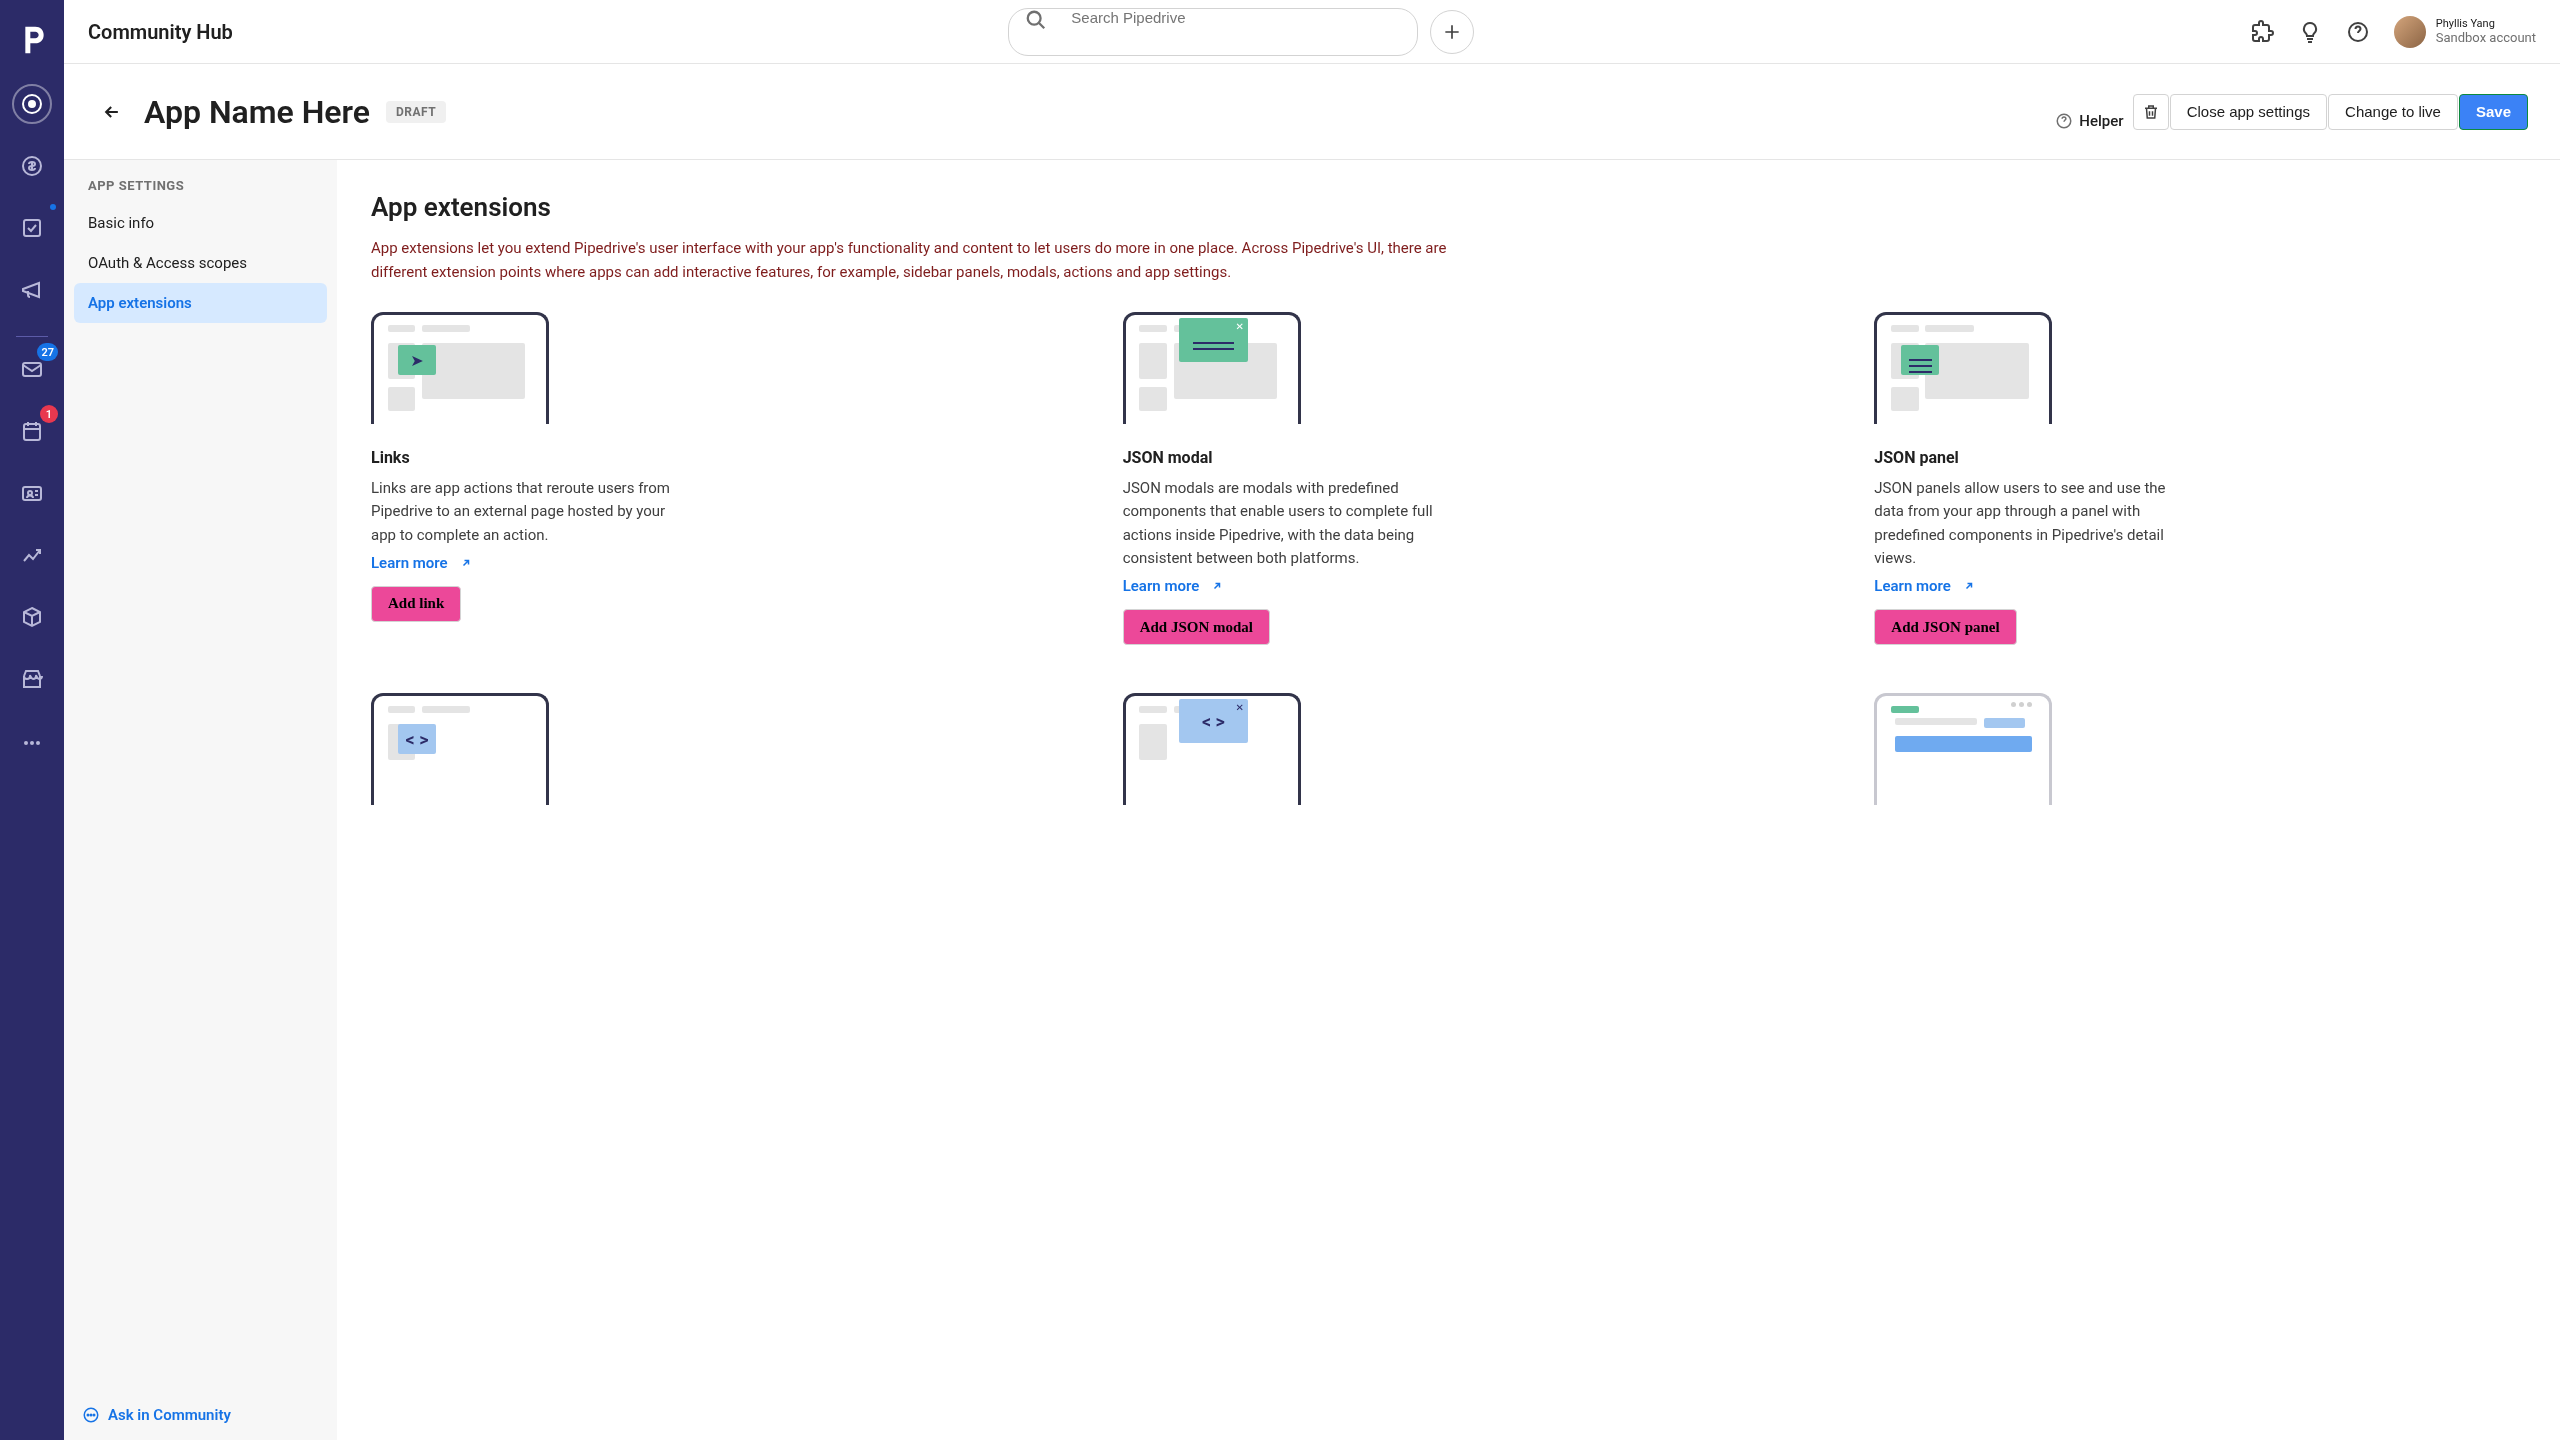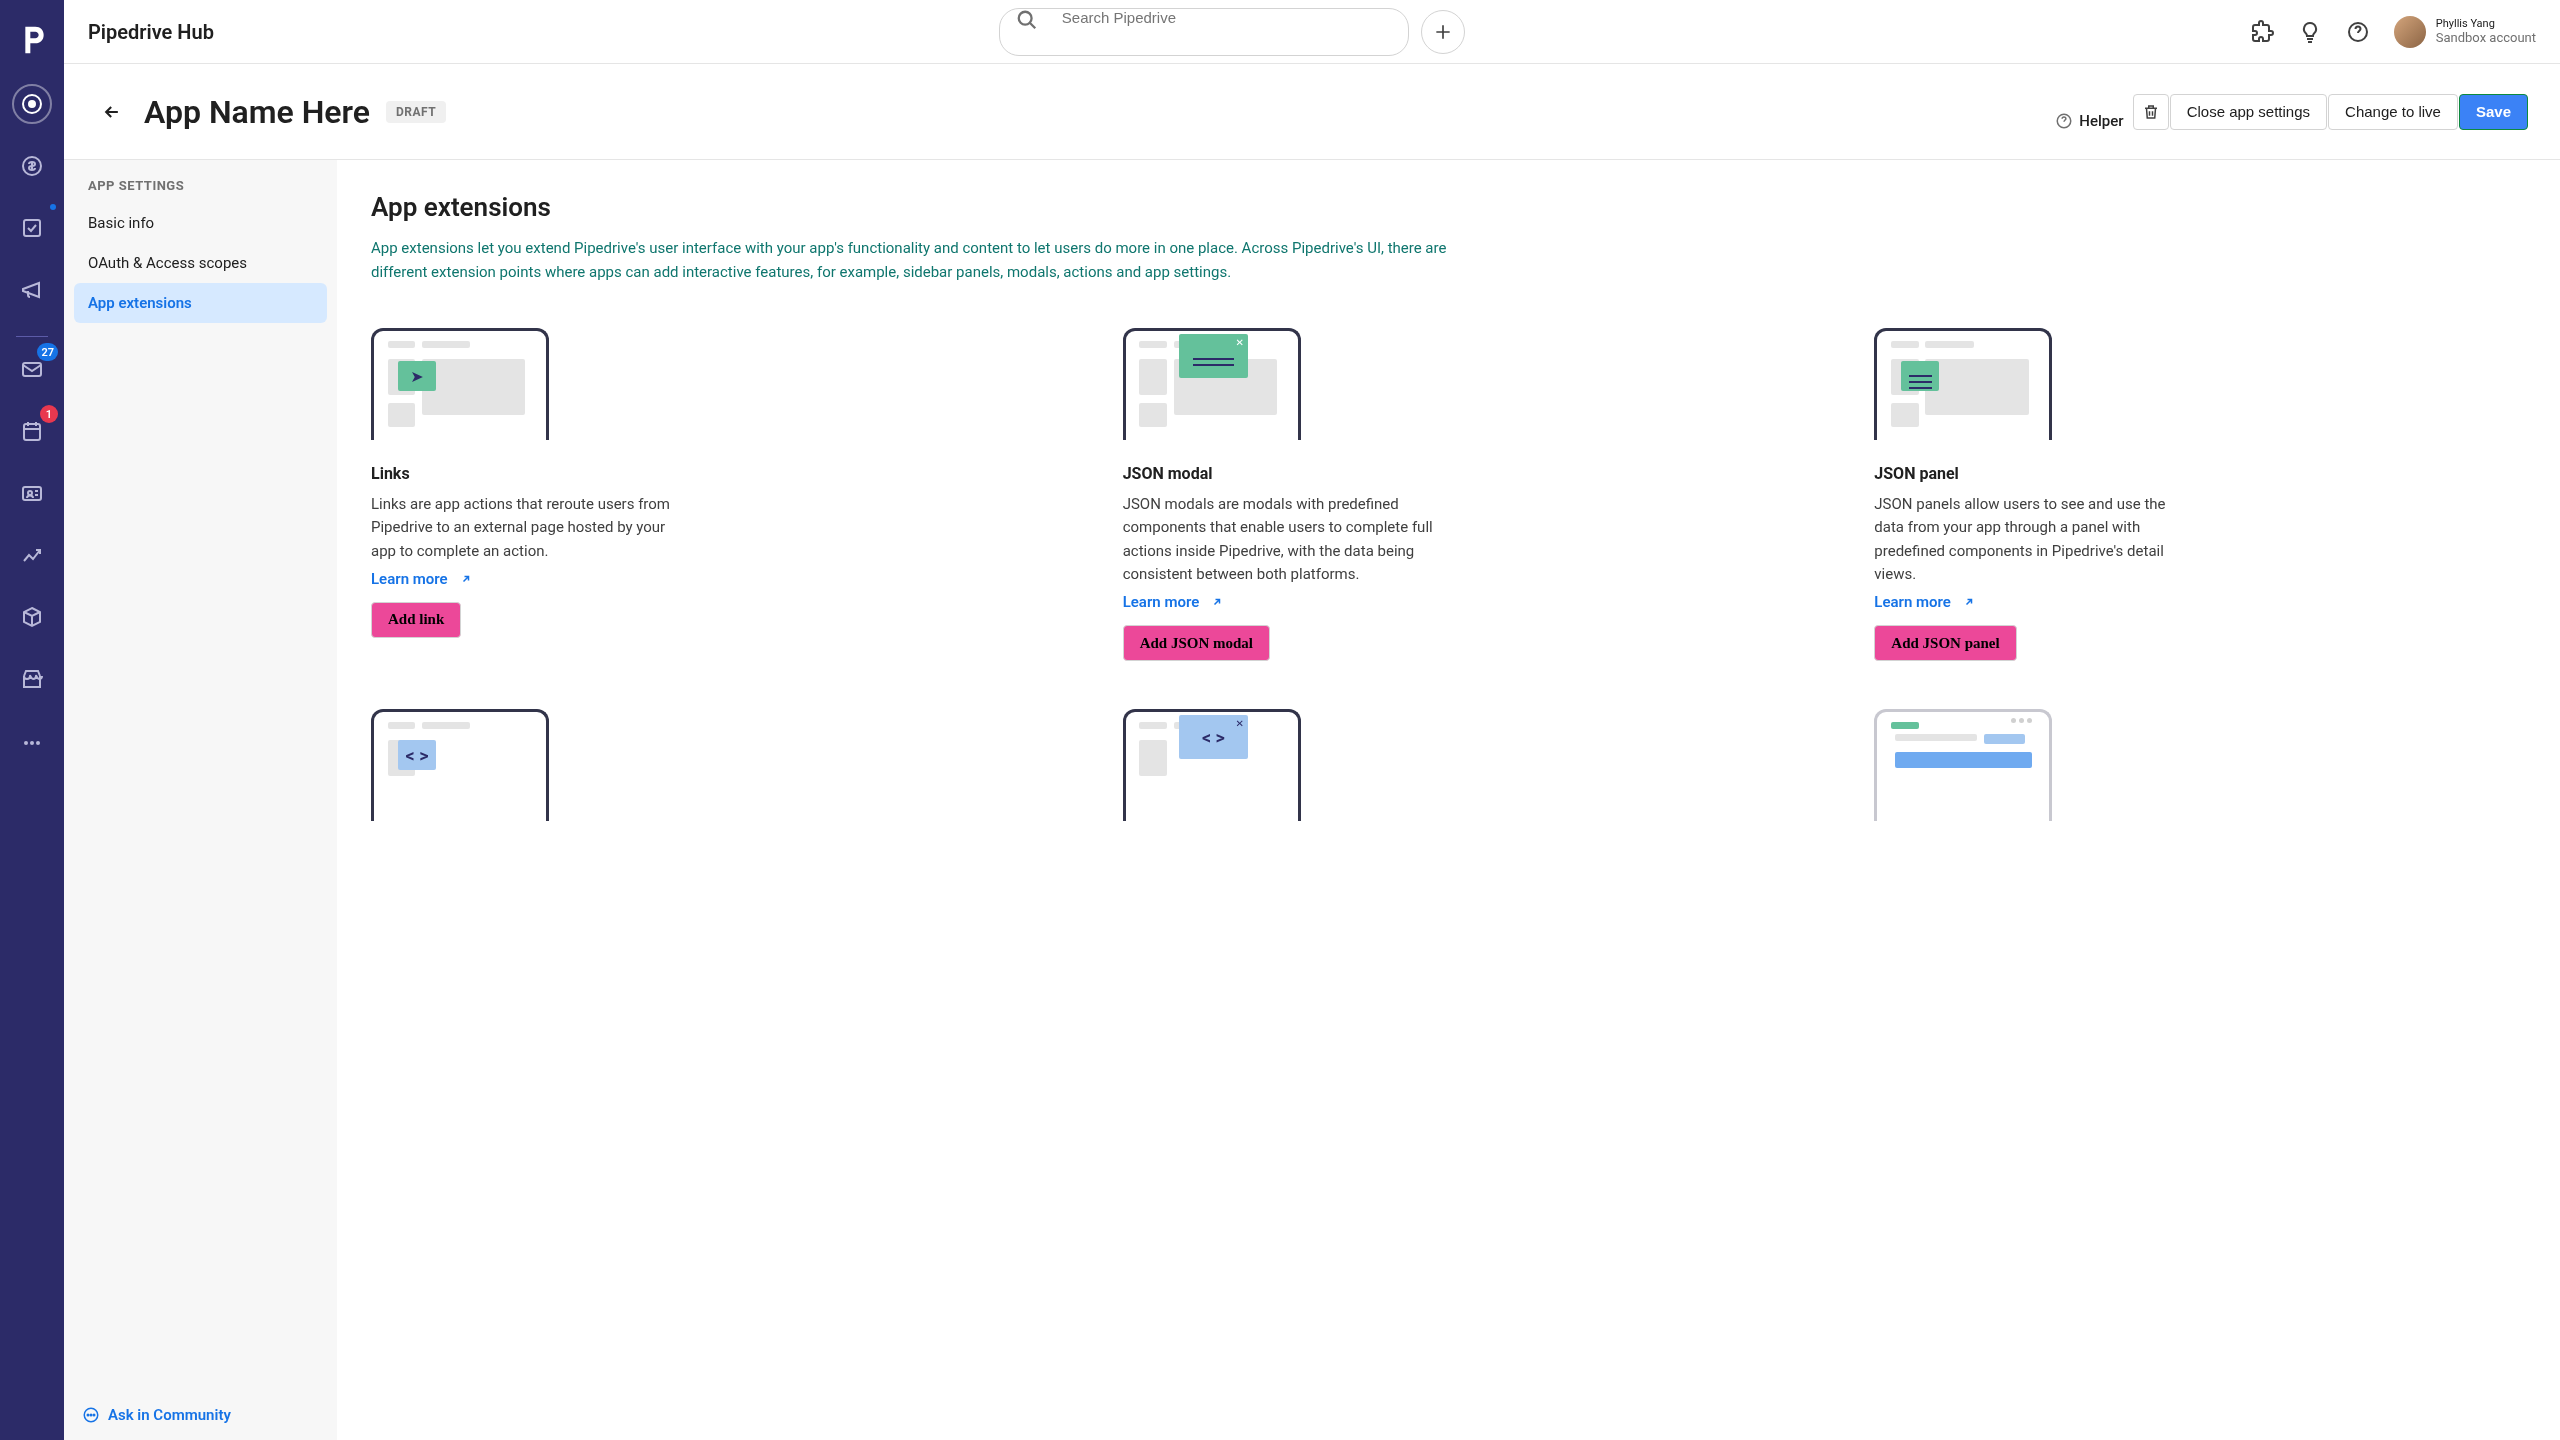--- a/index.html
+++ b/index.html
@@ -170,21 +170,21 @@
   font-size: 15px; font-weight: 600;
   color: #1673e6; cursor: pointer;
 }
 
 .content {
   flex: 1;
   padding: 32px 34px;
   overflow-y: auto;
 }
 .page-title { font-size: 26px; font-weight: 600; color: #202020; margin-bottom: 14px;}
-.page-desc { font-size: 15px; color: #0f766e; line-height: 1.6; margin-bottom: 44px; max-width: 1080px;}
+.page-desc { font-size: 15px; color: #7f1d1d; line-height: 1.6; margin-bottom: 28px; max-width: 1080px;}
 
 .card-grid { display: grid; grid-template-columns: repeat(3, 1fr); column-gap: 100px; row-gap: 48px;}
 .card { max-width: 320px;}
 .card-image {
   width: 178px; height: 112px;
   border: 3px solid #32344a;
   border-bottom: none;
   border-top-left-radius: 12px;
   border-top-right-radius: 12px;
   background: #fff;
@@ -306,21 +306,21 @@
       <svg viewBox="0 0 24 24" fill="#b8b8d8">
           <circle cx="6" cy="12" r="2"></circle>
           <circle cx="12" cy="12" r="2"></circle>
           <circle cx="18" cy="12" r="2"></circle>
         </svg>
     </div>
   </div>
 
   <div class="main">
     <div class="topbar">
-      <div class="topbar-title">Pipedrive Hub</div>
+      <div class="topbar-title">Community Hub</div>
       <div class="topbar-center">
         <div class="search-box">
           <svg width="22" height="22" viewBox="0 0 24 24" fill="none" stroke="#707070" stroke-width="2.5">
               <circle cx="10" cy="10" r="7"></circle>
               <path d="M21 21l-6-6"></path>
             </svg>
           <input placeholder="Search Pipedrive" style="">
         </div>
         <div class="add-btn">
           <svg width="20" height="20" viewBox="0 0 24 24" fill="none" stroke="#404040" stroke-width="2">

